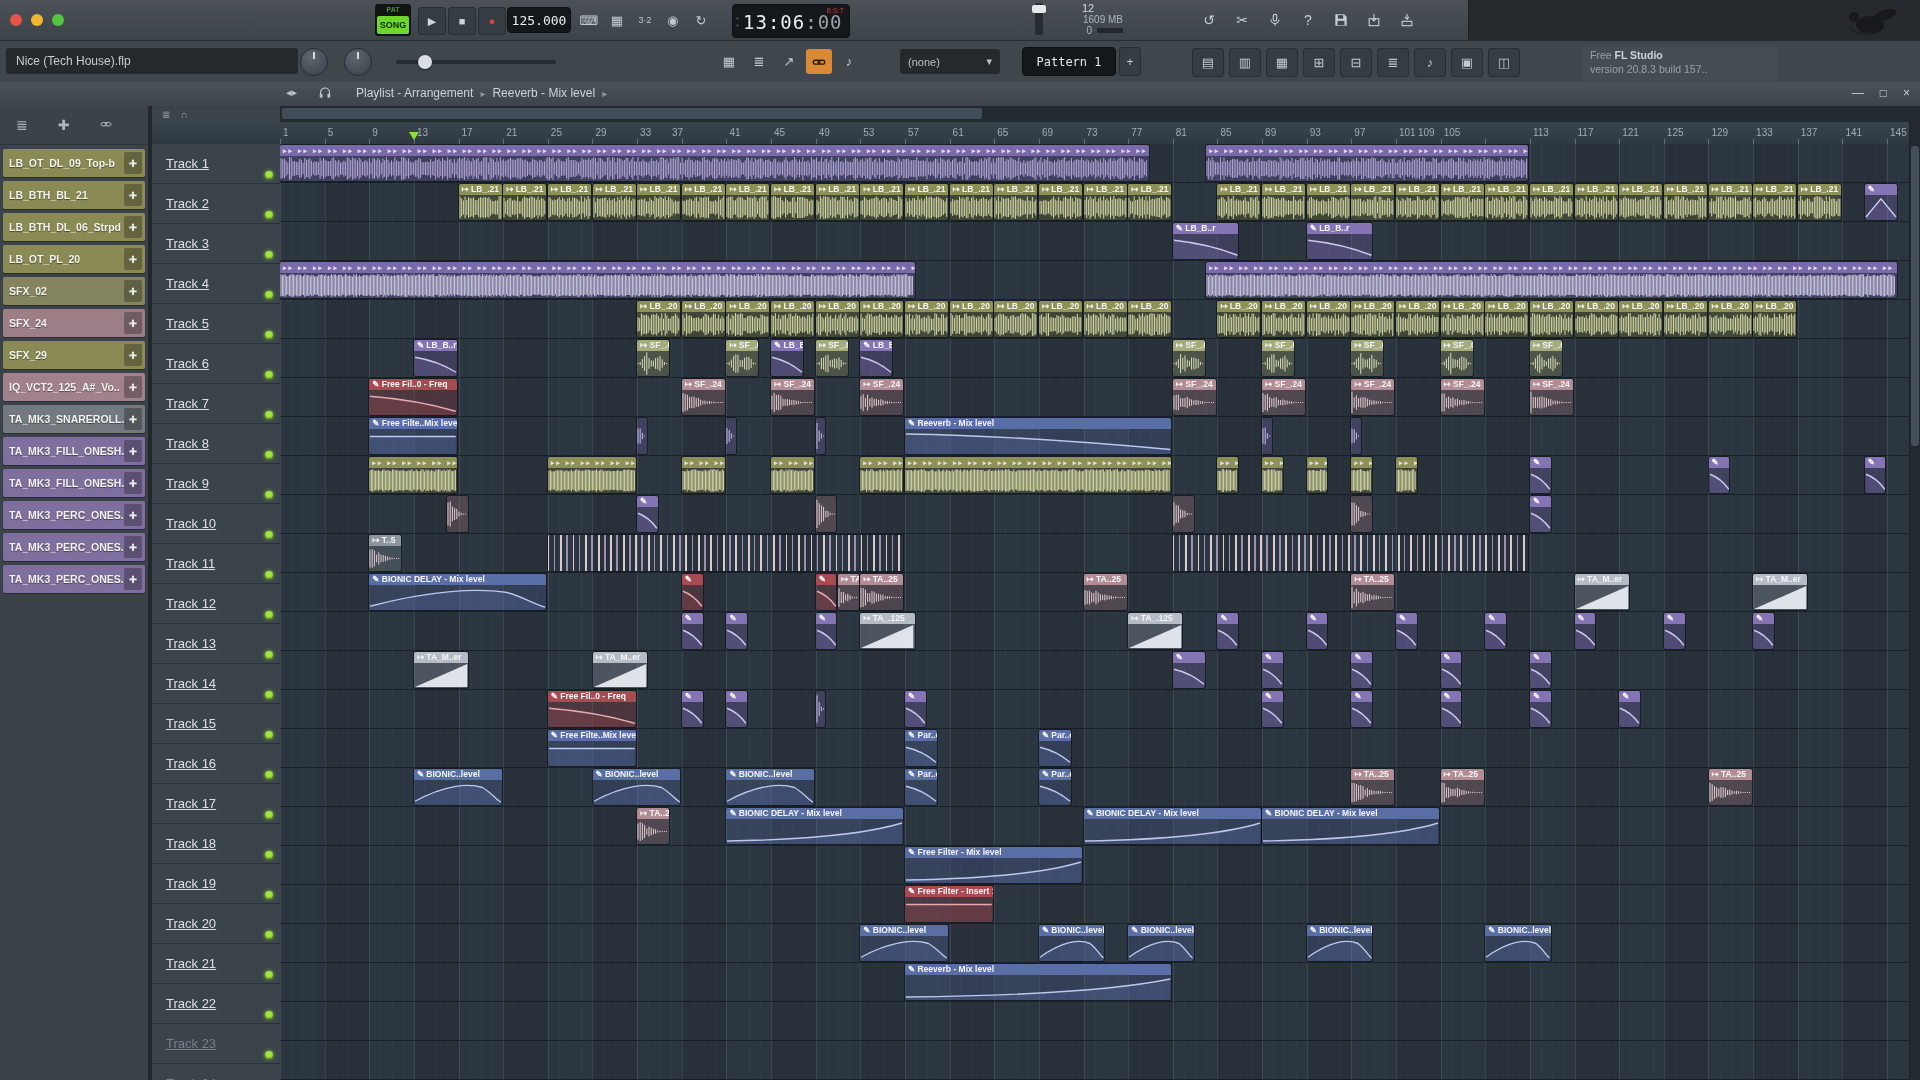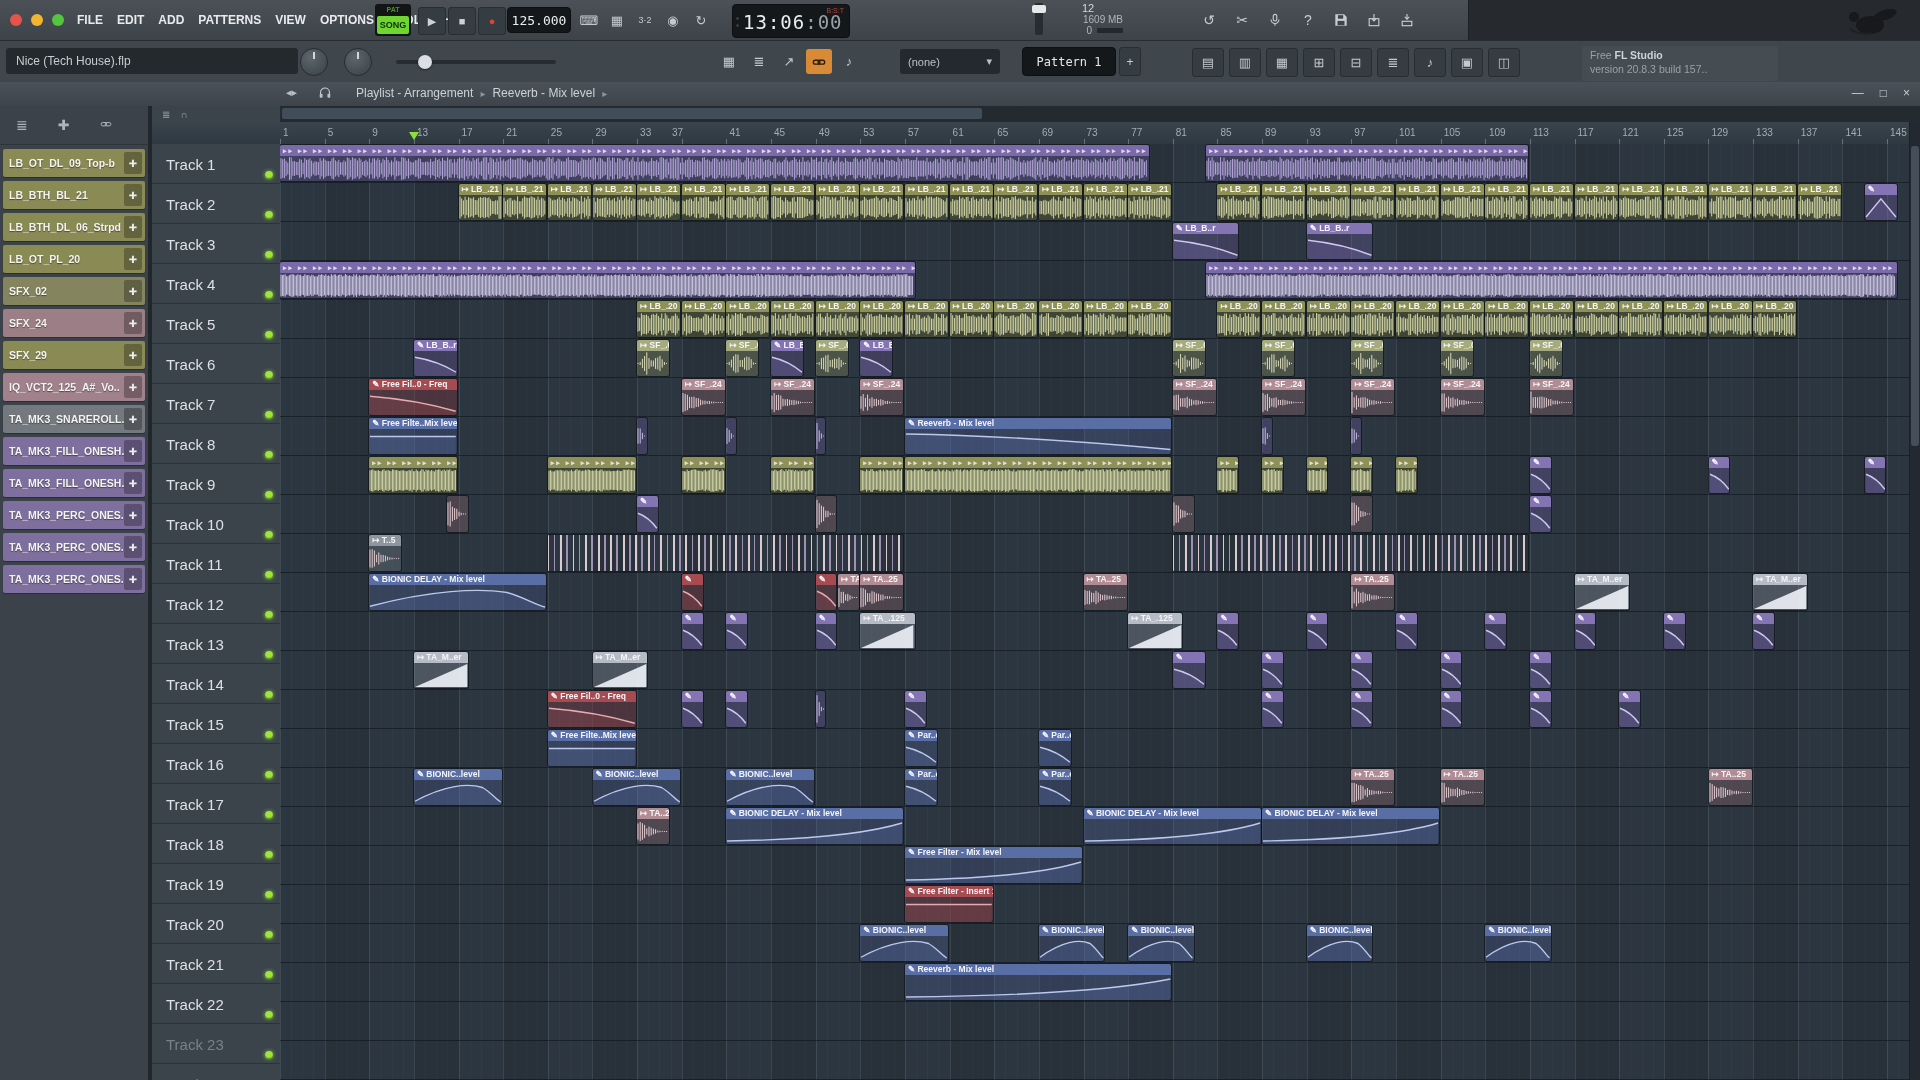--- a/index.html
+++ b/index.html
@@ -97,21 +97,21 @@
   .scrollstrip{position:absolute;left:128px;top:0;right:0;height:16px;background:#232a30;border-bottom:1px solid #1b2126;}
   .scrollhandle{position:absolute;left:2px;top:2px;width:700px;height:11px;background:#414d58;border-radius:2px;}
   .ruler{position:absolute;left:0;top:16px;right:0;height:22px;background:linear-gradient(#3a444d,#2f3942);
          border-bottom:1px solid #1d242b;}
   .ruler .tick{position:absolute;top:5px;font-size:10px;color:#a3acb4;}
   .ruler .tickmarks{position:absolute;left:128px;right:0;bottom:0;height:5px;
          background:repeating-linear-gradient(90deg,rgba(200,215,230,.35) 0 1px,transparent 1px 44.64px);}
   .playhead{position:absolute;top:10px;width:0;height:0;border:5px solid transparent;border-top:8px solid #8ce03c;}
   .headers{position:absolute;left:0;top:38px;width:128px;bottom:0;background:#3b434b;border-right:1px solid #12181e;}
   .trow{height:39px;border-bottom:1px solid #2b323a;position:relative;}
-  .trow .tname{position:absolute;left:14px;top:12px;font-size:15px;color:#dce1e5;}
+  .trow .tname{position:absolute;left:14px;top:12px;font-size:13px;color:#dce1e5;text-decoration:underline;}
   .trow.dim .tname{color:#78828b;}
   .led{position:absolute;right:7px;top:27px;width:8px;height:8px;border-radius:50%;background:#9fe53f;
        box-shadow:0 0 4px rgba(150,230,60,.8), inset 0 -1px 1px rgba(0,0,0,.4);}
   .grid{position:absolute;left:128px;top:38px;right:0;bottom:0;overflow:hidden;background-color:#2c3640;
     background-image:
       repeating-linear-gradient(180deg,transparent 0 38px,rgba(10,16,22,.55) 38px 39px),
       repeating-linear-gradient(90deg,rgba(190,210,230,.10) 0 1px,transparent 1px 44.64px),
       repeating-linear-gradient(90deg,transparent 0 44.64px,rgba(0,0,0,.10) 44.64px 89.28px),
       repeating-linear-gradient(90deg,rgba(255,255,255,.025) 0 1px,transparent 1px 11.16px);}
   .clip{position:absolute;border-radius:2px;overflow:hidden;box-shadow:0 0 0 1px rgba(8,12,16,.55);}
@@ -131,30 +131,20 @@
 <body>
 
 <div id="app">
 
   <div class="tb1">
     <div class="lights">
       <div class="light" style="background:#e5544b"></div>
       <div class="light" style="background:#f0b62f"></div>
       <div class="light" style="background:#54c53f"></div>
     </div>
-    <div class="menu">
-        <span>FILE</span>
-        <span>EDIT</span>
-        <span>ADD</span>
-        <span>PATTERNS</span>
-        <span>VIEW</span>
-        <span>OPTIONS</span>
-        <span>TOOLS</span>
-        <span>HELP</span>
-      </div>
 
     <div class="songbox">
       <div class="pat">PAT</div>
       <div class="song">SONG</div>
     </div>
     <div class="tbtn" style="left:418px">
         <span>▶</span>
       </div>
     <div class="tbtn" style="left:448px">
         <span>■</span>
@@ -453,21 +443,21 @@
         <div class="tick" style="left: 889.88px;">69</div>
         <div class="tick" style="left: 934.52px;">73</div>
         <div class="tick" style="left: 979.16px;">77</div>
         <div class="tick" style="left: 1023.8px;">81</div>
         <div class="tick" style="left: 1068.44px;">85</div>
         <div class="tick" style="left: 1113.08px;">89</div>
         <div class="tick" style="left: 1157.72px;">93</div>
         <div class="tick" style="left: 1202.36px;">97</div>
         <div class="tick" style="left: 1247px;">101</div>
         <div class="tick" style="left: 1291.64px;">105</div>
-        <div class="tick" style="left: 1337px;">109</div>
+        <div class="tick" style="left: 1266px;">109</div>
         <div class="tick" style="left: 1380.92px;">113</div>
         <div class="tick" style="left: 1425.56px;">117</div>
         <div class="tick" style="left: 1470.2px;">121</div>
         <div class="tick" style="left: 1514.84px;">125</div>
         <div class="tick" style="left: 1559.48px;">129</div>
         <div class="tick" style="left: 1604.12px;">133</div>
         <div class="tick" style="left: 1648.76px;">137</div>
         <div class="tick" style="left: 1693.4px;">141</div>
         <div class="tick" style="left: 1738.04px;">145</div>
       </div>

